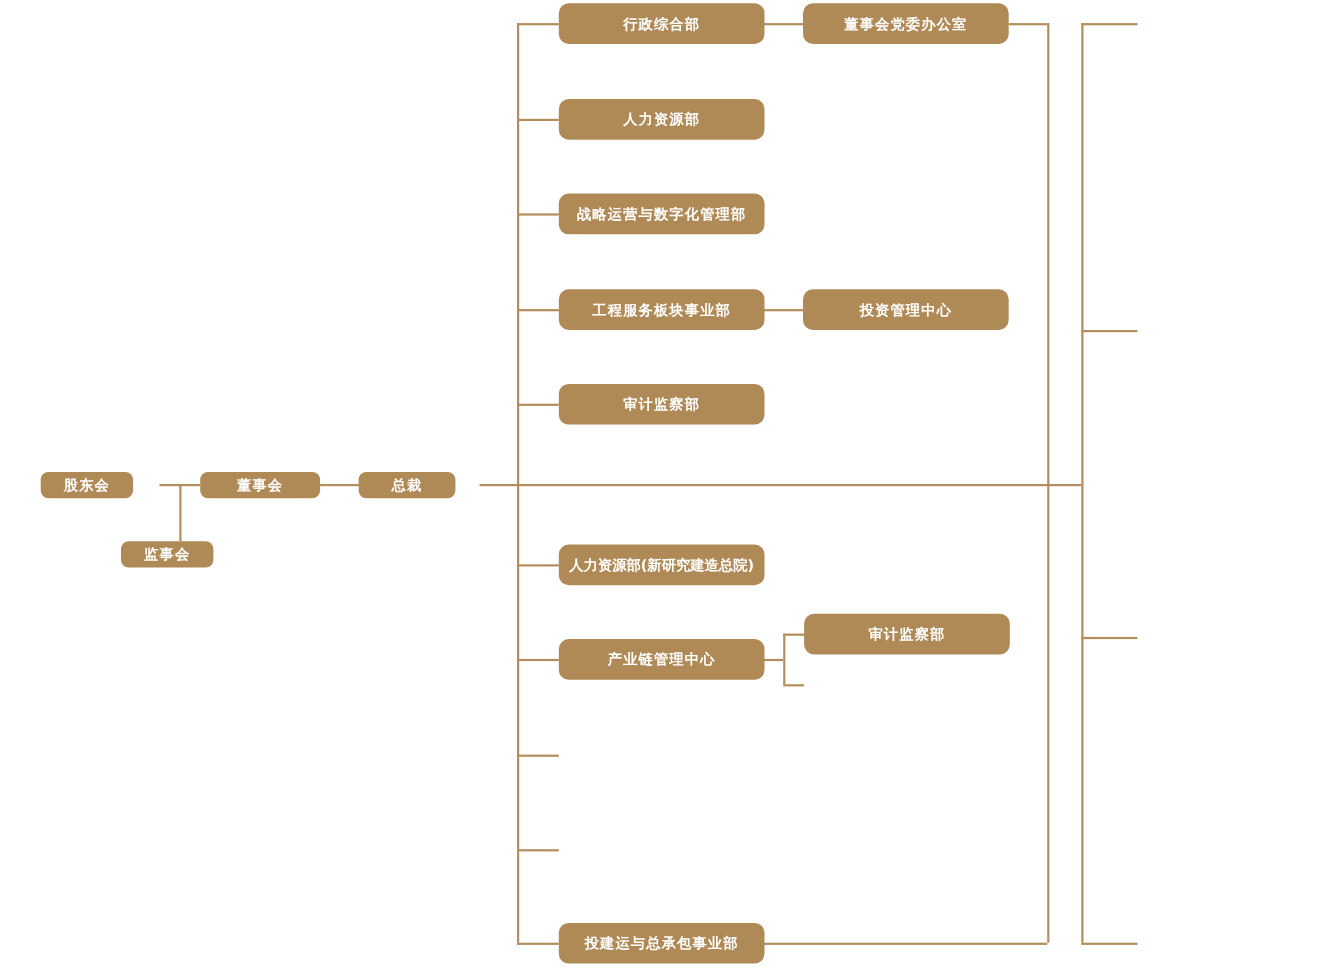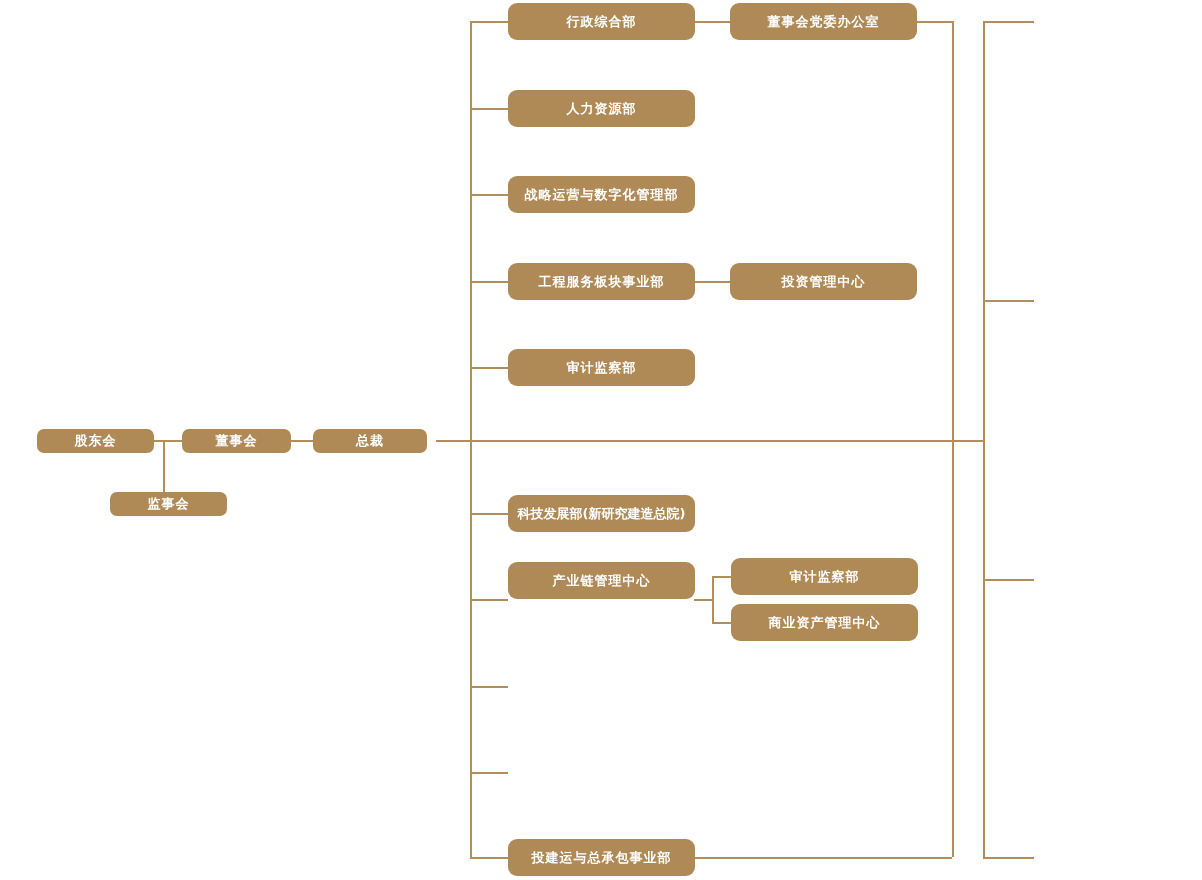--- a/index.html
+++ b/index.html
@@ -33,21 +33,21 @@
     box-sizing:border-box;
     white-space:nowrap;
   }
   .dept{
     width:187px;
     height:37px;
     border-radius:9px;
     font-size:13px;
   }
   .gov{
-    width:117px;
+    width:84px;
     height:24px;
     border-radius:7px;
     font-size:13px;
   }
   .hl{
     position:absolute;
     height:1.5px;
     background:var(--connector);
   }
   .vl{
@@ -90,30 +90,29 @@
 
   <div class="vl" style="left:952px;top:21px;height:836px"></div>
   <div class="vl" style="left:983px;top:21px;height:836px"></div>
   <div class="hl" style="left:983px;top:21px;width:51px"></div>
   <div class="hl" style="left:983px;top:300px;width:51px"></div>
   <div class="hl" style="left:983px;top:579px;width:51px"></div>
   <div class="hl" style="left:983px;top:857px;width:51px"></div>
 
   <div class="node gov" style="left:37px;top:429px">股东会</div>
   <div class="node gov" style="left:182px;top:429px;width:109px">董事会</div>
-  <div class="node gov" style="left:313px;top:429px;width:114px">总裁</div>
+  <div class="node gov" style="left:326px;top:429px;width:88px">总裁</div>
   <div class="node gov" style="left:110px;top:492px">监事会</div>
 
   <div class="node dept" style="left:508px;top:3px">行政综合部</div>
   <div class="node dept" style="left:508px;top:90px">人力资源部</div>
   <div class="node dept" style="left:508px;top:176px">战略运营与数字化管理部</div>
   <div class="node dept" style="left:508px;top:263px">工程服务板块事业部</div>
   <div class="node dept" style="left:508px;top:349px">审计监察部</div>
-  <div class="node dept" style="left:508px;top:495px;letter-spacing:0">科技发展部(新研究建造总院)</div>
-  <div class="node dept" style="left:508px;top:562px">产业链管理中心</div>
+  <div class="node dept" style="left:508px;top:495px;letter-spacing:0">人力资源部(新研究建造总院)</div>
+  <div class="node dept" style="left:508px;top:581px">产业链管理中心</div>
   <div class="node dept" style="left:730px;top:3px">董事会党委办公室</div>
 
   <div class="node dept" style="left:508px;top:839px">投建运与总承包事业部</div>
   <div class="node dept" style="left:730px;top:263px">投资管理中心</div>
   <div class="node dept" style="left:731px;top:558px">审计监察部</div>
-  <div class="node dept" style="left:731px;top:604px">商业资产管理中心</div>
 
 </div>
 
 </body></html>

